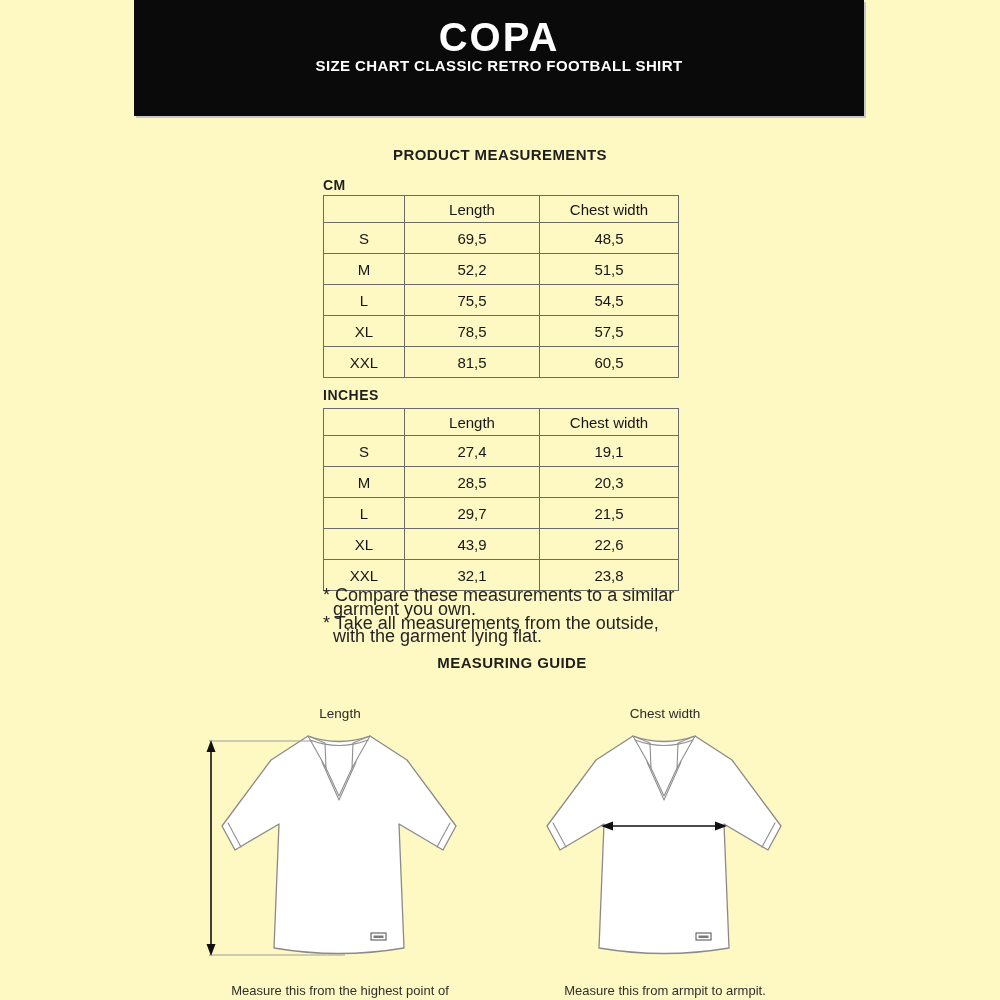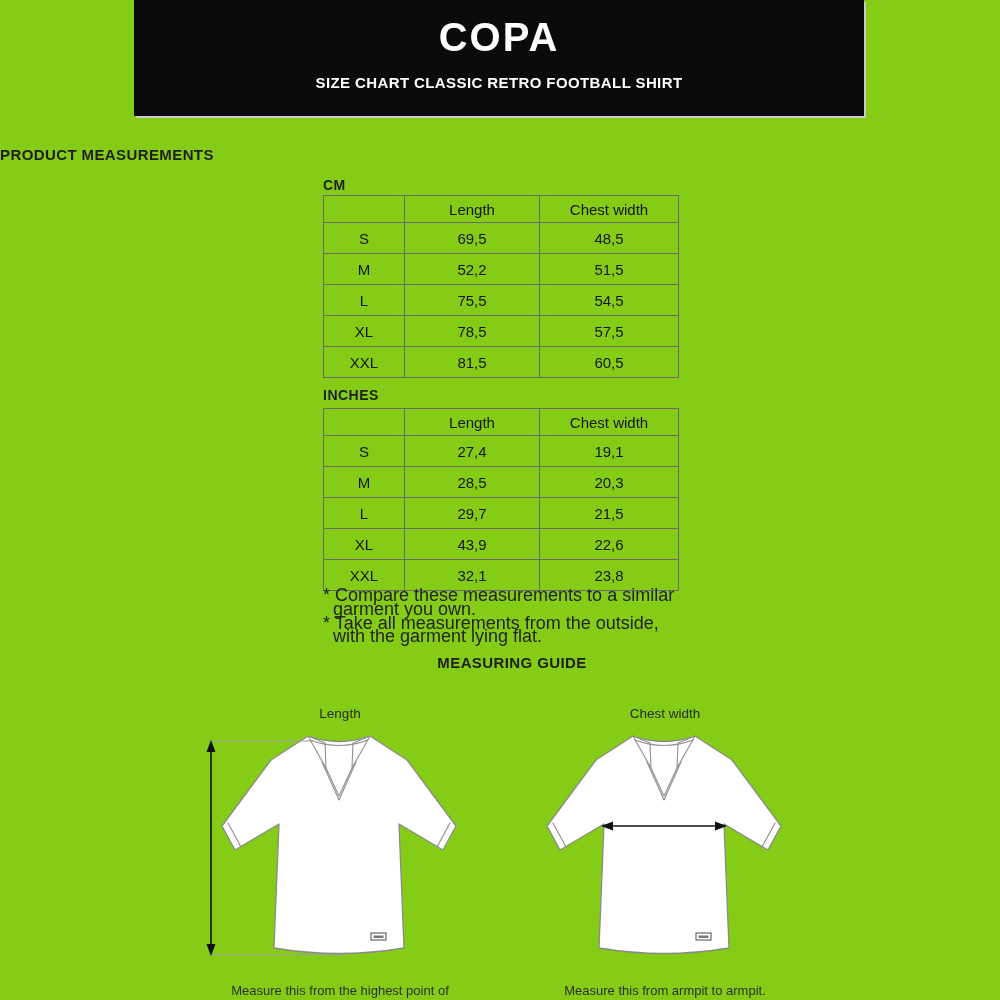--- a/index.html
+++ b/index.html
@@ -1,28 +1,28 @@
 <!DOCTYPE html>
 <html><head>
 <meta charset="utf-8">
 <style>
   * { margin:0; padding:0; box-sizing:border-box; }
   html,body { background:#ffffff; }
   body { font-family:"Liberation Sans", sans-serif; color:#1d1d1d; }
-  .page { position:relative; width:1000px; height:1000px; background:#84cc16; overflow:hidden; }
+  .page { position:relative; width:1000px; height:1000px; background:#fef9c3; overflow:hidden; }
 
   
   .banner { position:absolute; left:134px; top:0; width:730px; height:116px;
             background:#0a0a0a; color:#ffffff; text-align:center;
             box-shadow:2px 2px 0 #c9c9c9; padding-top:17px; }
   .logo { font-size:40px; font-weight:900; letter-spacing:2px; line-height:1; }
-  .banner-subtitle { margin-top:17px; font-size:15px; font-weight:700; letter-spacing:0.4px; }
-
-  
-  .pm-title { position:absolute; left:0; top:146px; width:1000px; text-align:left;
+  .banner-subtitle { font-size:15px; font-weight:700; letter-spacing:0.4px; }
+
+  
+  .pm-title { position:absolute; left:0; top:146px; width:1000px; text-align:center;
               font-size:15px; font-weight:700; letter-spacing:0.4px; color:#1f1f1f; }
   .mg-title { position:absolute; left:12px; top:654px; width:1000px; text-align:center;
               font-size:15px; font-weight:700; letter-spacing:0.4px; color:#1f1f1f; }
 
   .unit-label { position:absolute; left:323px; font-size:14px; font-weight:700;
                 letter-spacing:0.5px; color:#1f1f1f; }
   .unit-cm { top:177px; }
   .unit-inches { top:387px; }
 
   

